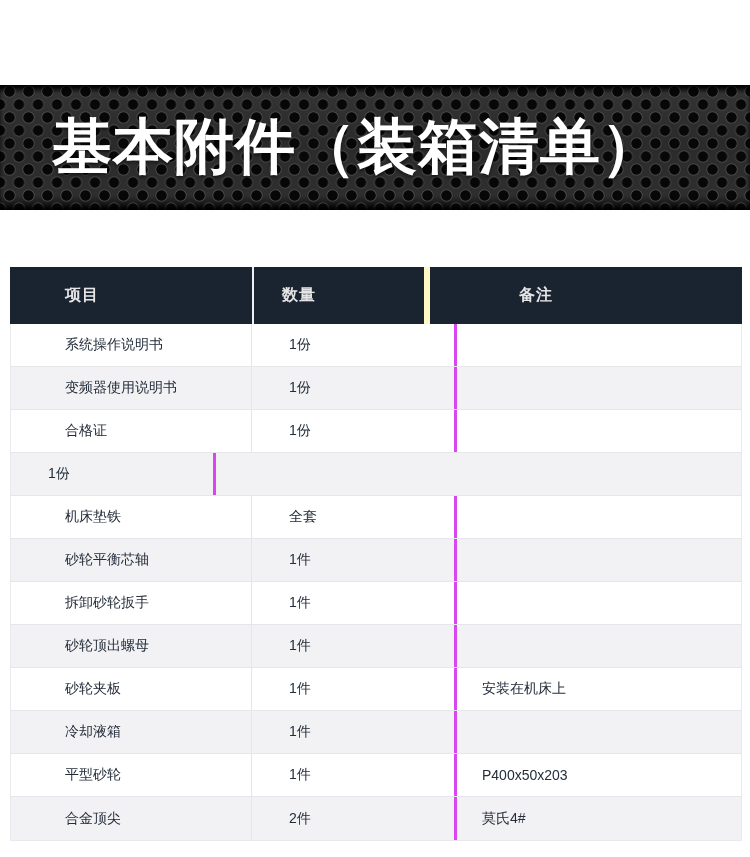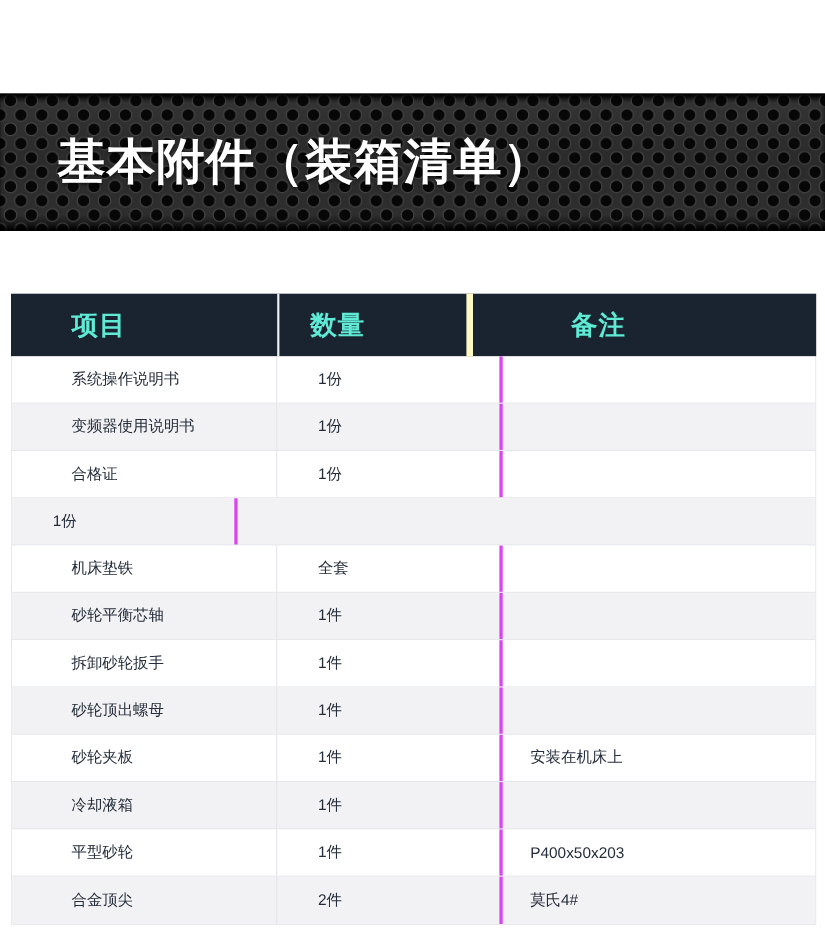--- a/index.html
+++ b/index.html
@@ -29,21 +29,21 @@
       radial-gradient(circle at 9.5px 6.5px, #070707 4.8px, #4a4a4a 5.6px, rgba(0,0,0,0) 6.6px),
       linear-gradient(180deg, #0a0a0a 0%, #333333 7%, #2b2b2b 45%, #2e2e2e 88%, #0a0a0a 100%);
     background-size: 19px 26px, 19px 26px, 100% 100%;
     background-position: 0 0, 9.5px 13px, 0 0;
     box-shadow: inset 0 5px 5px -2px #000000, inset 0 -5px 5px -2px #000000;
     display: flex;
     align-items: center;
   }
   .banner-title {
     padding-left: 52px;
-    font-size: 44px;
+    font-size: 60px;
     font-weight: 900;
     color: #ffffff;
     letter-spacing: 1px;
     white-space: nowrap;
     text-shadow: 0 2px 3px rgba(0,0,0,0.55);
   }
 
   
   .table {
     position: absolute;
@@ -52,23 +52,23 @@
     width: 732px;
   }
   .thead {
     display: flex;
     height: 57px;
     background: #1a2330;
   }
   .th {
     display: flex;
     align-items: center;
-    color: #5eead4;
+    color: #e5e5e5;
     font-weight: bold;
-    font-size: 24px;
+    font-size: 16px;
     letter-spacing: 1px;
   }
   .th-item { width: 242px; padding-left: 55px; }
   .th-qty  { width: 172px; padding-left: 28px; border-left: 2px solid #eef1f4; }
   .th-note { width: 312px; padding-left: 89px; border-left: 6px solid #fef9c3; }
 
   .tbody {
     border: 1px solid #e7e9ec;
     border-top: none;
   }

